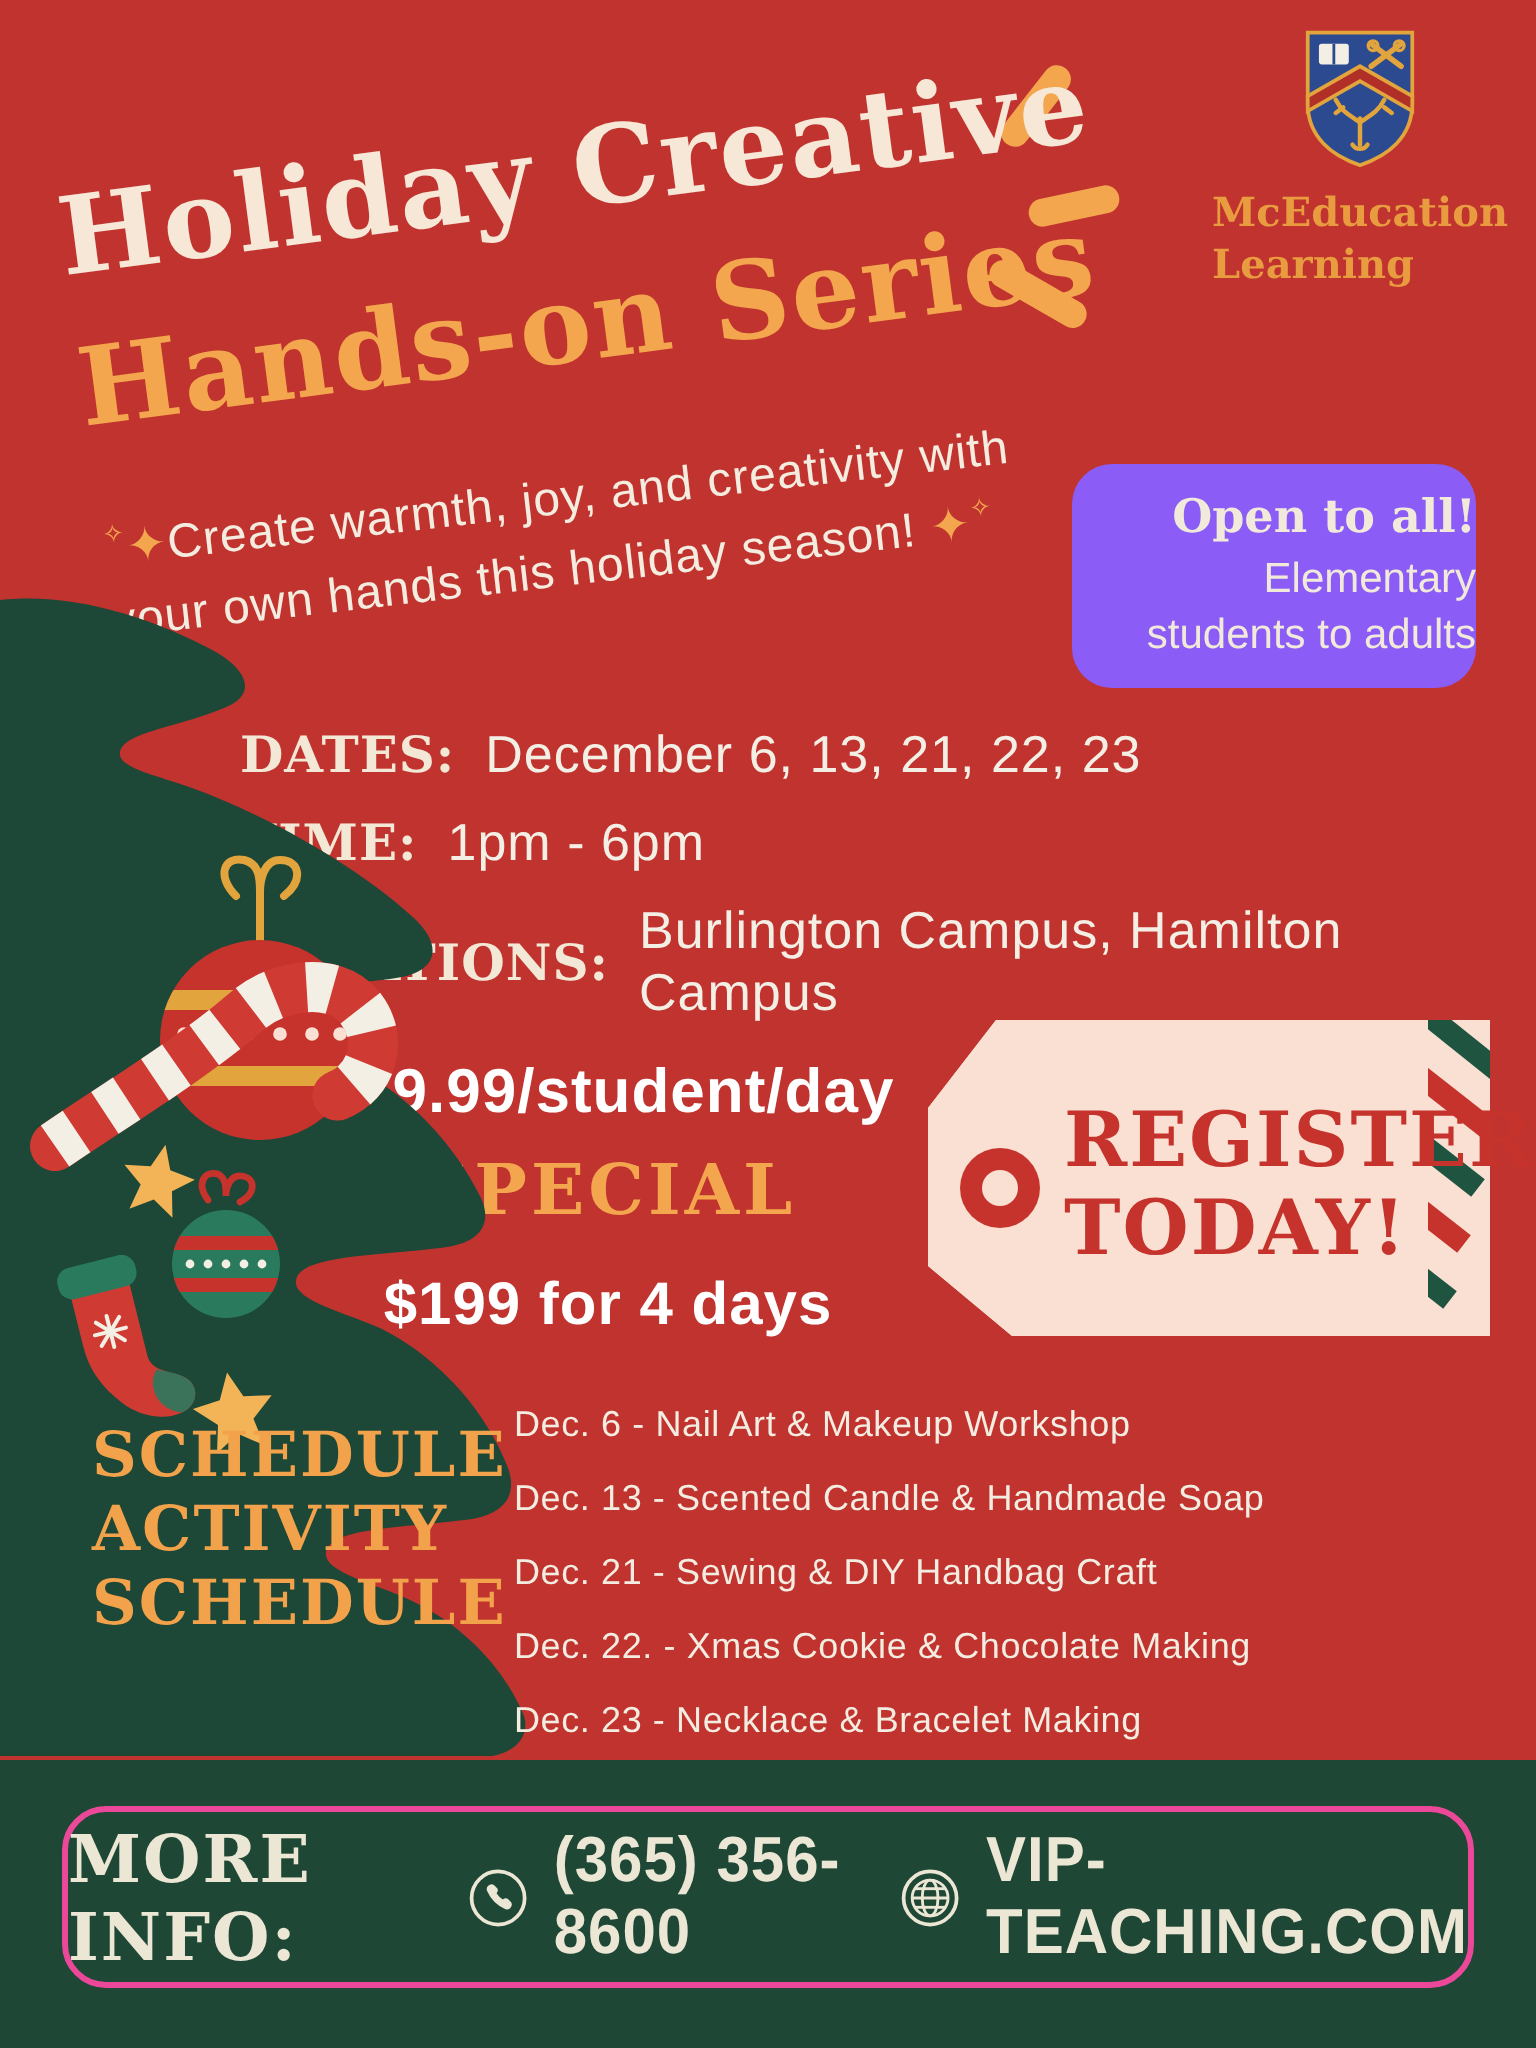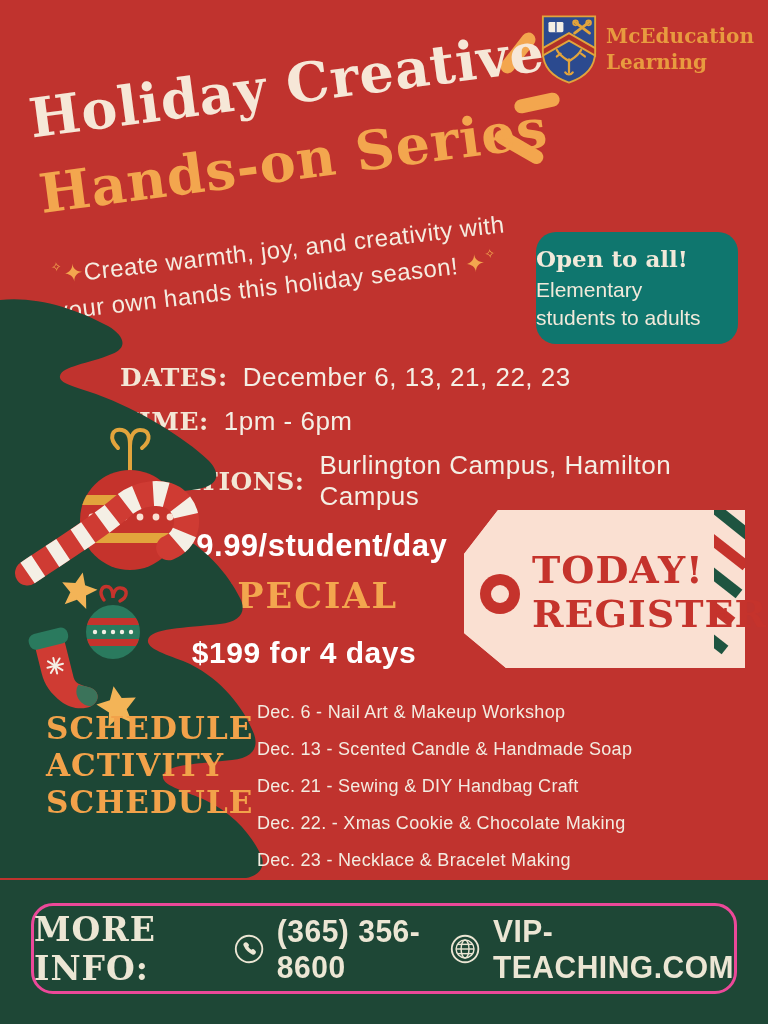--- a/index.html
+++ b/index.html
@@ -4,42 +4,42 @@
 <style>
   html,body{margin:0;padding:0;background:#555;}
   .poster{
     position:relative;width:768px;height:1024px;margin:0 auto;
     background:#c0332e;overflow:hidden;
     font-family:"Liberation Sans",sans-serif;
   }
   .serif-retro{font-family:"DejaVu Serif",serif;font-weight:700;}
 
   
-  .logo{position:absolute;top:14px;right:14px;display:flex;align-items:center;gap:9px;}
+  .logo{position:absolute;top:14px;right:14px;display:flex;align-items:center;gap:9px;flex-direction:column;}
   .logo-text{color:#e89b3f;font-family:"DejaVu Serif",serif;font-weight:700;font-size:20px;line-height:1.32;}
 
   
   .title{position:absolute;left:26px;top:92px;transform:rotate(-7.5deg);transform-origin:left top;white-space:nowrap;}
   .title .t1{font-size:54px;color:#f6e7d7;letter-spacing:1px;line-height:1.0;}
   .title .t2{font-size:54px;color:#f3a64e;letter-spacing:1px;line-height:1.0;margin-top:22px;}
 
   .dash{position:absolute;background:#f3a64e;border-radius:8px;height:14px;}
   .dash1{left:494px;top:46px;width:48px;transform:rotate(-52deg);}
   .dash2{left:514px;top:96px;width:46px;transform:rotate(-12deg);}
   .dash3{left:492px;top:140px;width:54px;transform:rotate(30deg);}
 
   
   .tagline{position:absolute;left:50px;top:258px;transform:rotate(-6.5deg);transform-origin:left top;
     color:#f5ece0;font-size:24px;line-height:1.5;letter-spacing:.5px;white-space:nowrap;}
   .sparkle{color:#f3a64e;font-size:24px;}
   .sparkle small{font-size:13px;vertical-align:top;}
 
   
-  .openbox{position:absolute;left:536px;top:232px;width:202px;height:112px;background:#0f766e;
-    border-radius:20px;color:#f1e9da;text-align:left;display:flex;flex-direction:column;justify-content:center;}
+  .openbox{position:absolute;left:536px;top:232px;width:202px;height:112px;background:#8b5cf6;
+    border-radius:20px;color:#f1e9da;text-align:right;display:flex;flex-direction:column;justify-content:center;}
   .openbox .h{font-size:23px;margin-bottom:4px;}
   .openbox .l{font-size:21px;line-height:1.3;}
 
   
   .details{position:absolute;left:120px;top:362px;}
   .detail-row{display:flex;align-items:center;margin-bottom:13px;}
   .detail-label{color:#f3e7d6;font-size:25px;margin-right:15px;letter-spacing:.5px;}
   .detail-value{color:#f4efe5;font-size:26px;letter-spacing:.5px;}
 
   
@@ -161,22 +161,22 @@
           <line x1="217" y1="106" x2="263" y2="142" stroke="#1e5440"></line>
           <line x1="210" y1="134" x2="256" y2="170" stroke="#c5332c"></line>
           <line x1="203" y1="162" x2="249" y2="198" stroke="#1e5440"></line>
         </g>
         <rect x="0" y="0" width="252" height="166" fill="#fae0d2"></rect>
       </g>
       <circle cx="38" cy="86" r="20" fill="#c5332c"></circle>
       <circle cx="38" cy="86" r="9" fill="#fae0d2"></circle>
     </svg>
     <div class="tag-text serif-retro">
+      <div>REGISTER</div>
       <div>TODAY!</div>
-      <div>REGISTER</div>
     </div>
   </div>
 
   <div class="tree-wrap">
     <svg width="270" height="590" viewBox="0 0 270 590">
       <defs>
         <clipPath id="ballclip">
             <circle cx="130" cy="230" r="50"></circle>
           </clipPath>
         <clipPath id="gballclip">

